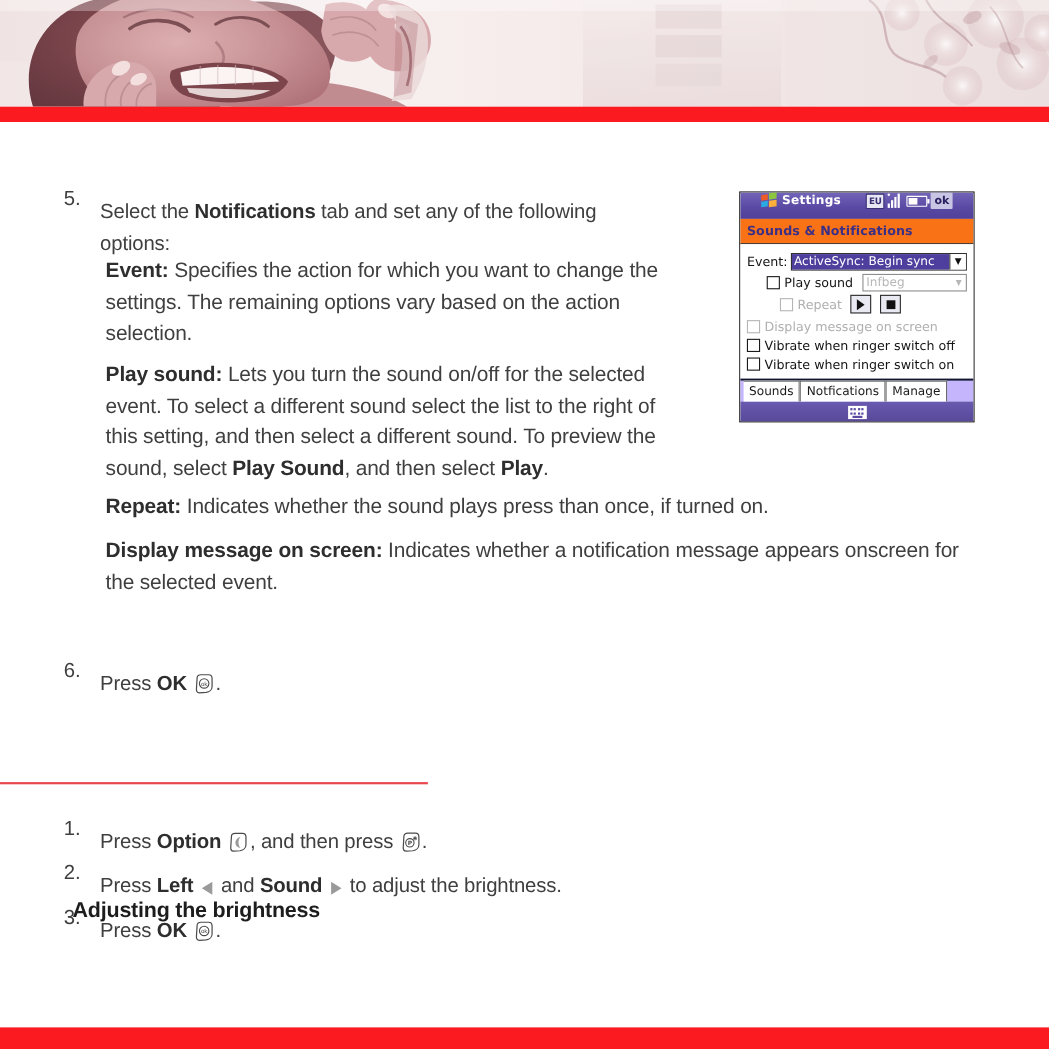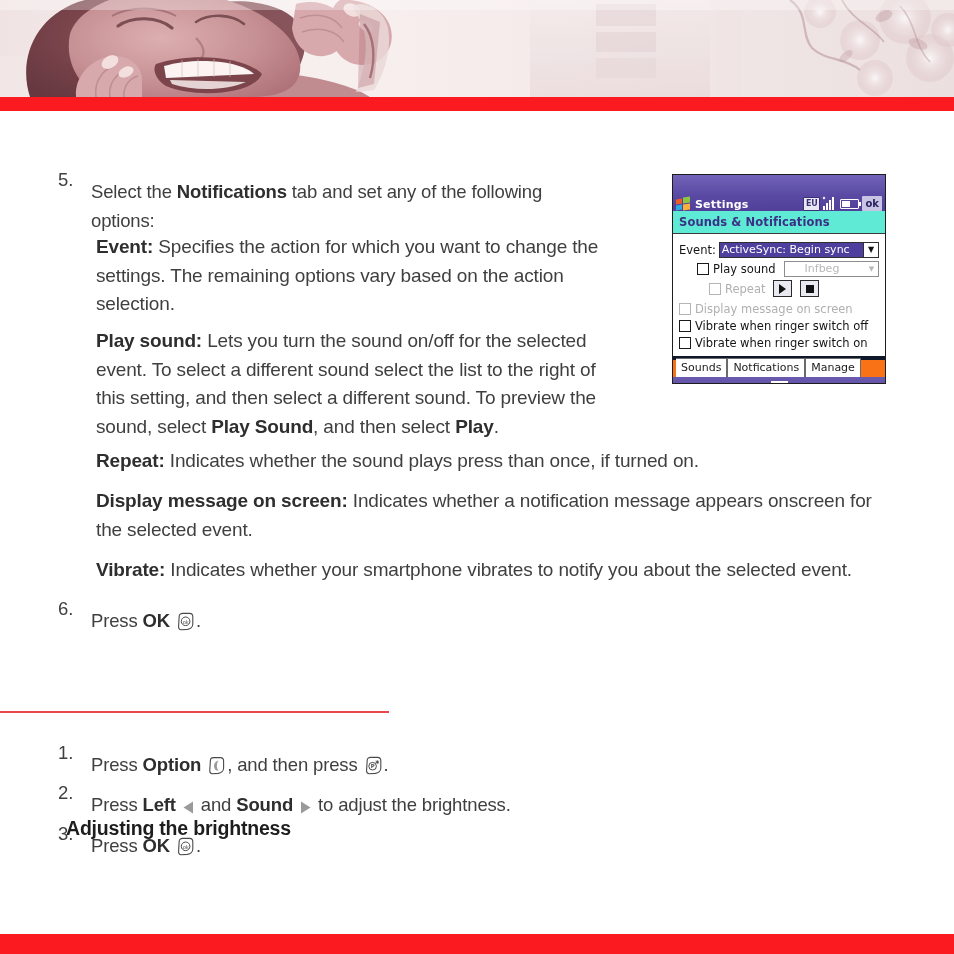--- a/index.html
+++ b/index.html
@@ -136,26 +136,26 @@
     top: 174px;
     width: 214px;
     height: 210px;
     background: #ffffff;
     border: 1px solid #1d1d1d;
     box-sizing: border-box;
     font-family: "DejaVu Sans", sans-serif;
     overflow: hidden;
   }
   .pda-titlebar {
-    height: 36px;
+    height: 24px;
     background: #5f4fa8;
     background: linear-gradient(to bottom, #7264b8 0%, #5a4aa4 55%, #50409a 100%);
     display: flex;
-    align-items: flex-end;
-    padding: 0 2px;
+    align-items: flex-start;
+    padding: 0 18px;
     box-sizing: border-box;
   }
   .pda-winlogo {
     width: 15px; height: 14px;
     margin: 0 4px 0 1px;
     position: relative;
     flex: 0 0 auto;
   }
   .pda-winlogo i {
     position: absolute;
@@ -218,21 +218,21 @@
     color: #2a2060;
     font-size: 10px;
     font-weight: bold;
     line-height: 13px;
     padding: 1px 3px;
     border-radius: 1px;
   }
 
   .pda-subtitle {
     height: 22px;
-    background: #5eead4;
+    background: #f97316;
     border-bottom: 1px solid #3b3b3b;
     color: #3c2f86;
     font-size: 11.5px;
     font-weight: bold;
     display: flex;
     align-items: center;
     padding-left: 6px;
     letter-spacing: 0.1px;
   }
 
@@ -307,21 +307,21 @@
     width: 100px;
     box-sizing: border-box;
     margin-left: 8px;
     background: #ffffff;
   }
   .combo-dis .val {
     flex: 1 1 auto;
     color: #b8b8b8;
     font-size: 11px;
     line-height: 14px;
-    padding-left: 20px;
+    padding-left: 3px;
     white-space: nowrap;
   }
   .combo-dis .arrow {
     flex: 0 0 13px;
     text-align: center;
     font-size: 7px;
     color: #b8b8b8;
     line-height: 14px;
   }
   .btn-sq {
@@ -339,25 +339,25 @@
     border-left: 7px solid #111111;
     border-top: 5px solid transparent;
     border-bottom: 5px solid transparent;
   }
   .btn-sq .sq {
     width: 8px; height: 8px;
     background: #111111;
   }
 
   .pda-tabs {
-    border-top: 4px solid #0f172a;
+    border-top: 2px solid #0f172a;
     height: 21px;
     display: flex;
     align-items: flex-end;
-    background: #f97316;
+    background: #c4b5fd;
     padding-left: 3px;
     box-sizing: border-box;
   }
   .tab {
     font-size: 11px;
     color: #1b1b1b;
     padding: 2px 5px 3px 5px;
     border-left: 1px solid #6a6a6a;
     border-right: 1px solid #6a6a6a;
     border-top: 1px solid #6a6a6a;
@@ -509,21 +509,20 @@
   </div>
 
   <div class="para" style="left:96px; top:122px; width:520px;"><b>Event:</b><span> Specifies the action for which you want to change the settings. The remaining options vary based on the action selection.</span></div>
 
   <div class="para" style="left:96px; top:216px; width:525px;"><b>Play sound:</b><span> Lets you turn the sound on/off for the selected event. To select a different sound select the list to the right of this setting, and then select a different sound. To preview the sound, select </span><b>Play Sound</b><span>, and then select </span><b>Play</b><span>.</span></div>
 
   <div class="para" style="left:96px; top:336px; width:800px;"><b>Repeat:</b><span> Indicates whether the sound plays press than once, if turned on.</span></div>
 
   <div class="para" style="left:96px; top:376px; width:800px;"><b>Display message on screen:</b><span> Indicates whether a notification message appears onscreen for the selected event.</span></div>
 
-  <div class="para" style="left:96px; top:445px; width:820px;"><b>Vibrate:</b><span> Indicates whether your smartphone vibrates to notify you about the selected event.</span></div>
 
   <div class="step" style="left:58px; top:484px; width:400px;">
     <div class="step-num">6.</div>
     <div class="step-body"><span>Press </span><b>OK</b>
       <span class="keyicon">
         <svg width="19" height="19" viewBox="0 0 19 19">
           <path d="M3.2 4.2 C3.2 2.4 4.8 1.4 6.6 1.4 L13.6 1.4 C15.6 1.4 16.8 2.8 16.8 4.8 L16.8 12 C16.8 14.6 14.6 17 11.4 17.4 L5.2 17.8 C3.4 17.6 2.4 16 2.6 14 Z" fill="#ffffff" stroke="#4a4a4a" stroke-width="1.1"></path>
           <circle cx="9.6" cy="9.3" r="4.3" fill="none" stroke="#4a4a4a" stroke-width="1"></circle>
           <text x="9.6" y="11.6" font-family="DejaVu Sans, sans-serif" font-size="5.2" fill="#4a4a4a" text-anchor="middle">ok</text>
         </svg>

